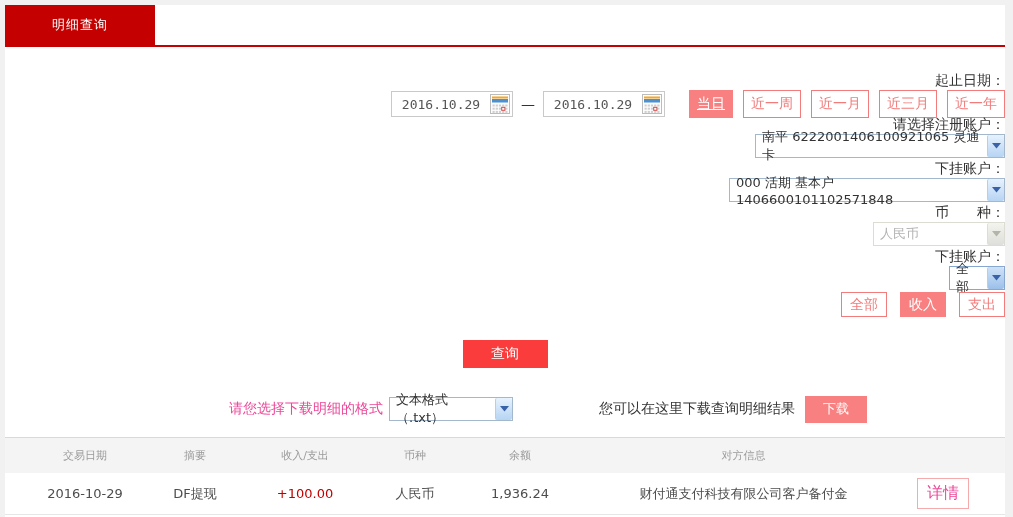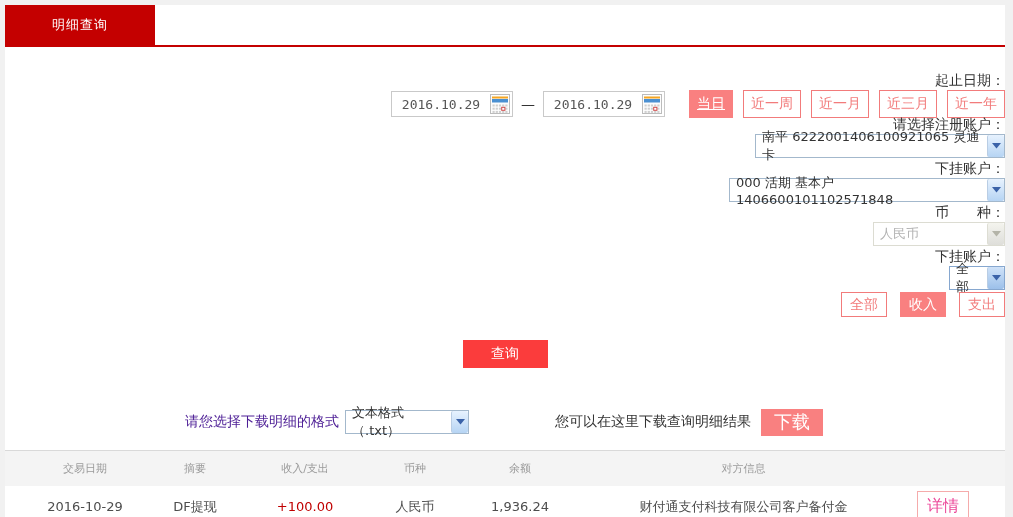--- a/index.html
+++ b/index.html
@@ -60,30 +60,30 @@
   .xp-select.disabled { border-color:#dcdcd2; color:#b2b2b2; cursor:default; }
   .xp-select.disabled .arrow { background:linear-gradient(#f4f4ee,#dededa); border-left-color:#ddddd3; }
   .xp-select.focus { border-color:#86a7cf; }
   .xp-select.focus .arrow { background:linear-gradient(#cfe2f8,#9cc0ea); }
 
   
   .fund { height:25px; padding:0 8px; font-size:14px; display:inline-flex; align-items:center; cursor:pointer; }
   .fund + .fund { margin-left:13px; }
 
   
-  .query-row { display:flex; justify-content:center; margin:20px 0 40px 0; }
+  .query-row { display:flex; justify-content:center; margin:20px 0 27px 0; }
   .query-btn { width:85px; height:28px; background:#fb3c3c; border:none; color:#fff;
     font-size:14px; display:flex; align-items:center; justify-content:center; cursor:pointer; }
 
   
   .dl-row { display:flex; align-items:center; padding-left:180px; height:28px; margin-bottom:14px; }
-  .dl-label { color:#4c1d95; margin-right:6px; }
+  .dl-label { color:#ec4899; margin-right:6px;margin-left:44px; }
   .dl-hint { color:#333; margin-left:86px; }
   .dl-btn { width:62px; height:27px; margin-left:10px; background:#f98080; border:none; color:#fff;
-    font-size:18px; display:flex; align-items:center; justify-content:center; cursor:pointer; }
+    font-size:13px; display:flex; align-items:center; justify-content:center; cursor:pointer; }
 
   
   .tbl { border-top:1px solid #d9d9d9; }
   .tbl-head { display:flex; align-items:center; height:35px; background:#f4f4f4; color:#9a9a9a; font-size:11px; }
   .tbl-row  { display:flex; align-items:center; height:42px; background:#fff; color:#4d4d4d; font-size:13px;
     border-bottom:1px solid #e6e6e6; }
   .tbl-head,.tbl-row { padding-left:25px; }
   .c1 { width:110px; text-align:center; }
   .c2 { width:110px; text-align:center; }
   .c3 { width:110px; text-align:center; }

